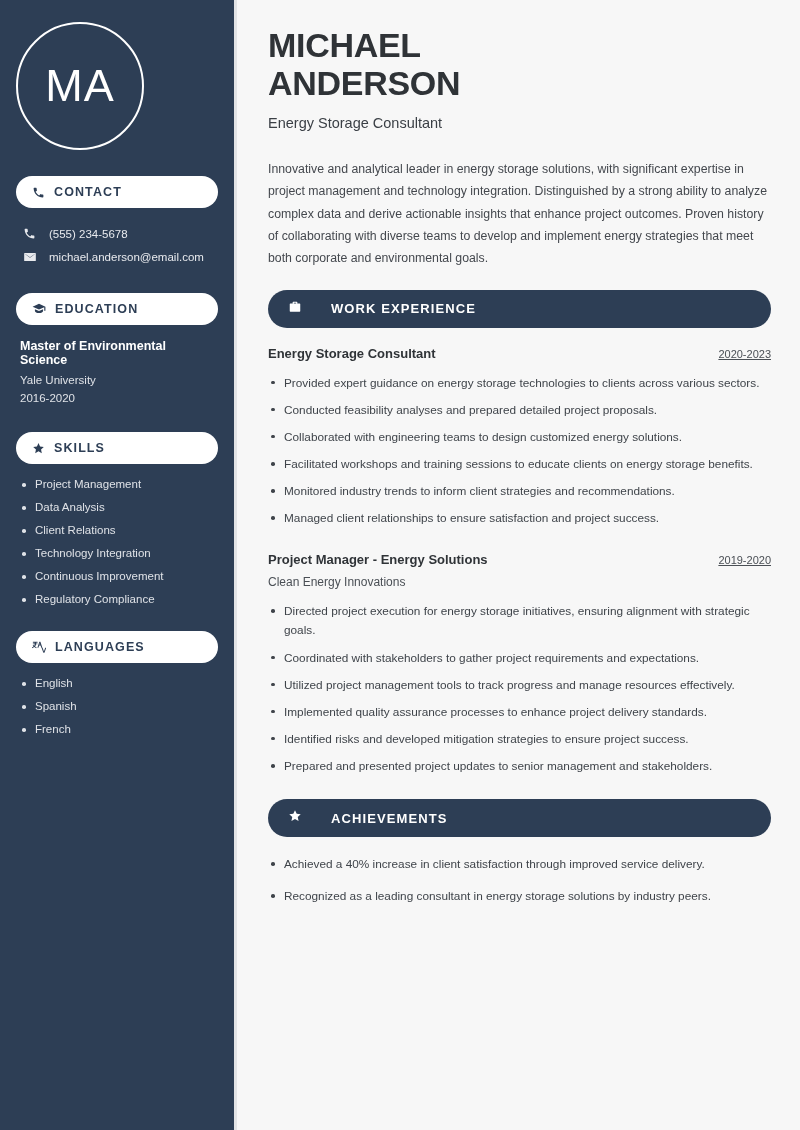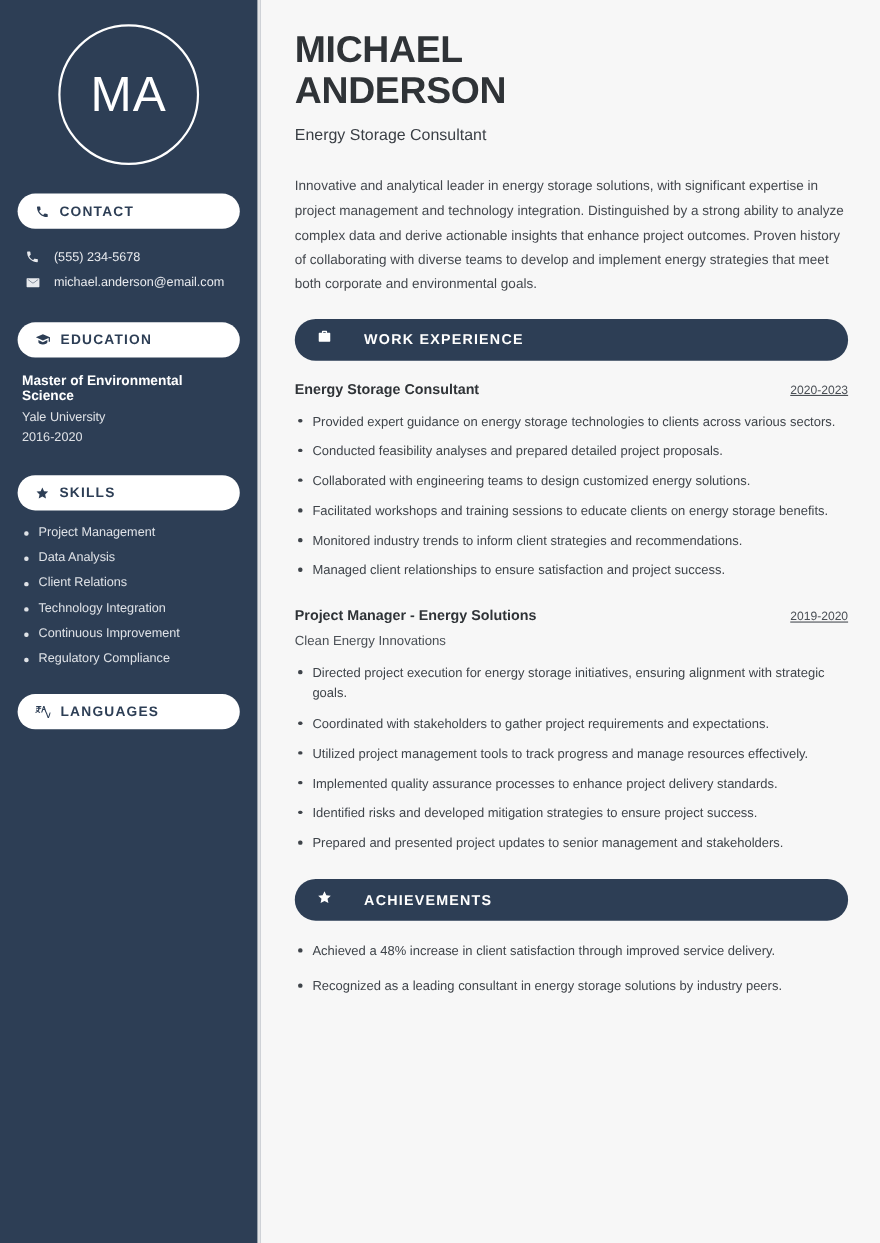--- a/index.html
+++ b/index.html
@@ -19,21 +19,21 @@
   
   .sidebar {
     width: 237px;
     flex: 0 0 237px;
     background: #2d3e55;
     border-right: 3px solid #e2e3e5;
     padding: 0 16px;
     color: #ffffff;
   }
   .monogram-wrap {
-    display: flex; justify-content: center;
+    display: flex; justify-content: flex-start;
     margin-top: 22px; margin-bottom: 26px;
   }
   .monogram {
     width: 128px; height: 128px;
     border: 2px solid #ffffff;
     border-radius: 50%;
     display: flex; align-items: center; justify-content: center;
     font-size: 45px; font-weight: 400;
     letter-spacing: 1px;
     color: #ffffff;
@@ -232,20 +232,25 @@
 
     <div class="pill">
       <span>
         <svg width="14" height="14" viewBox="0 0 24 24" fill="#2d3e55">
           <path d="M2.5 3h8v1.6H7.9v1.3h2.4v1.5H7.9c-.1 1.5-.7 2.8-1.7 3.8 .8.6 1.7 1 2.7 1.3l-.7 1.5c-1.3-.4-2.4-1-3.3-1.8-.9.8-2 1.4-3.3 1.8L.9 12.5c1-.3 1.9-.7 2.7-1.3-.6-.6-1-1.3-1.4-2.1l1.4-.6c.3.6.6 1.1 1 1.6 .7-.7 1.1-1.6 1.2-2.7H2.5V5.9h3V4.6H2.5V3zM15.6 9.4h-2.3L12 13.1h-1.8L13.6 3h1.8l3.4 10.1h-1.8l-1.4-3.7zm-.5-1.5-.7-2.3-.7 2.3h1.4zM20.5 22l-3.2-8.6h1.9l2.2 6.4 2.2-6.4h1.9L22.3 22h-1.8z" transform="translate(-1,0) scale(1)"></path>
         </svg>
       </span>
       <span class="pill-label">LANGUAGES</span>
     </div>
 
+    <ul class="side-list">
+      <li>English</li>
+      <li>Spanish</li>
+      <li>French</li>
+    </ul>
 
   </aside>
 
   <main class="main">
 
     <h1 class="name">
       <span>MICHAEL</span><br>
       <span>ANDERSON</span>
     </h1>
 
@@ -300,18 +305,18 @@
     <div class="sec-bar">
       <span>
         <svg width="14" height="14" viewBox="0 0 24 24" fill="#ffffff">
           <path d="M12 2l2.9 6.3 6.9.8-5.1 4.7 1.4 6.8L12 17.3 5.9 20.6l1.4-6.8L2.2 9.1l6.9-.8L12 2z"></path>
         </svg>
       </span>
       <span class="sec-label">ACHIEVEMENTS</span>
     </div>
 
     <ul class="bullets" style="margin-top:4px;">
-      <li style="margin-bottom:13px;">Achieved a 48% increase in client satisfaction through improved service delivery.</li>
+      <li style="margin-bottom:13px;">Achieved a 40% increase in client satisfaction through improved service delivery.</li>
       <li style="margin-bottom:13px;">Recognized as a leading consultant in energy storage solutions by industry peers.</li>
     </ul>
 
   </main>
 </div>
 
 </body></html>

